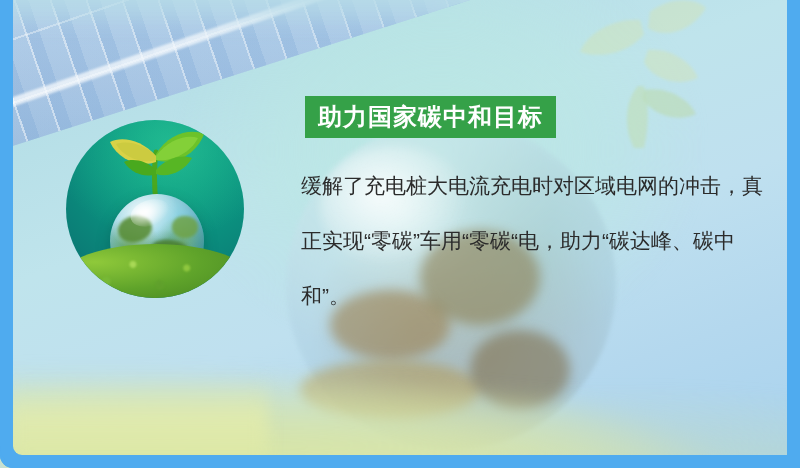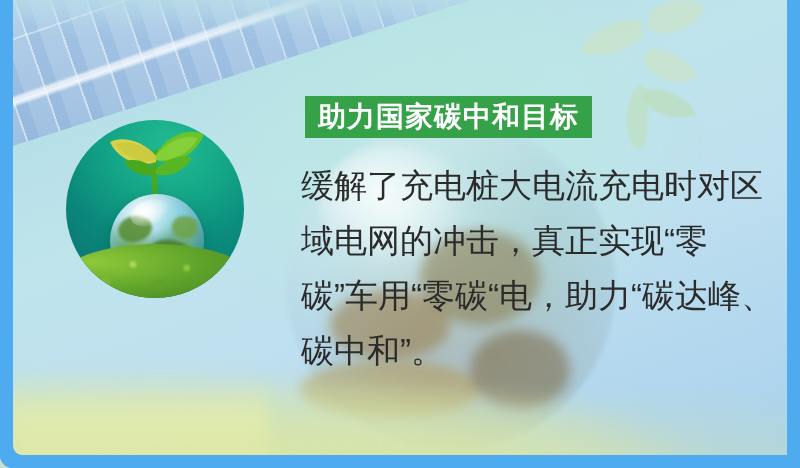--- a/index.html
+++ b/index.html
@@ -260,35 +260,35 @@
   .badge {
     position: absolute;
     left: 305px;
     top: 96px;
     height: 42px;
     padding: 0 13px;
     display: flex;
     align-items: center;
     background: #35a148;
     color: #ffffff;
-    font-size: 28px;
+    font-size: 24px;
     font-weight: bold;
     letter-spacing: 1px;
     line-height: 1;
     white-space: nowrap;
   }
 
   
   .body-text {
     position: absolute;
     left: 301px;
     top: 158px;
     width: 480px;
     color: #2b2b2b;
-    font-size: 33px;
+    font-size: 21px;
     line-height: 55px;
     letter-spacing: 0px;
     white-space: pre-wrap;
   }
 
   
   .frame-left {
     position: absolute;
     left: 0; top: 0;
     width: 13px; height: 468px;

